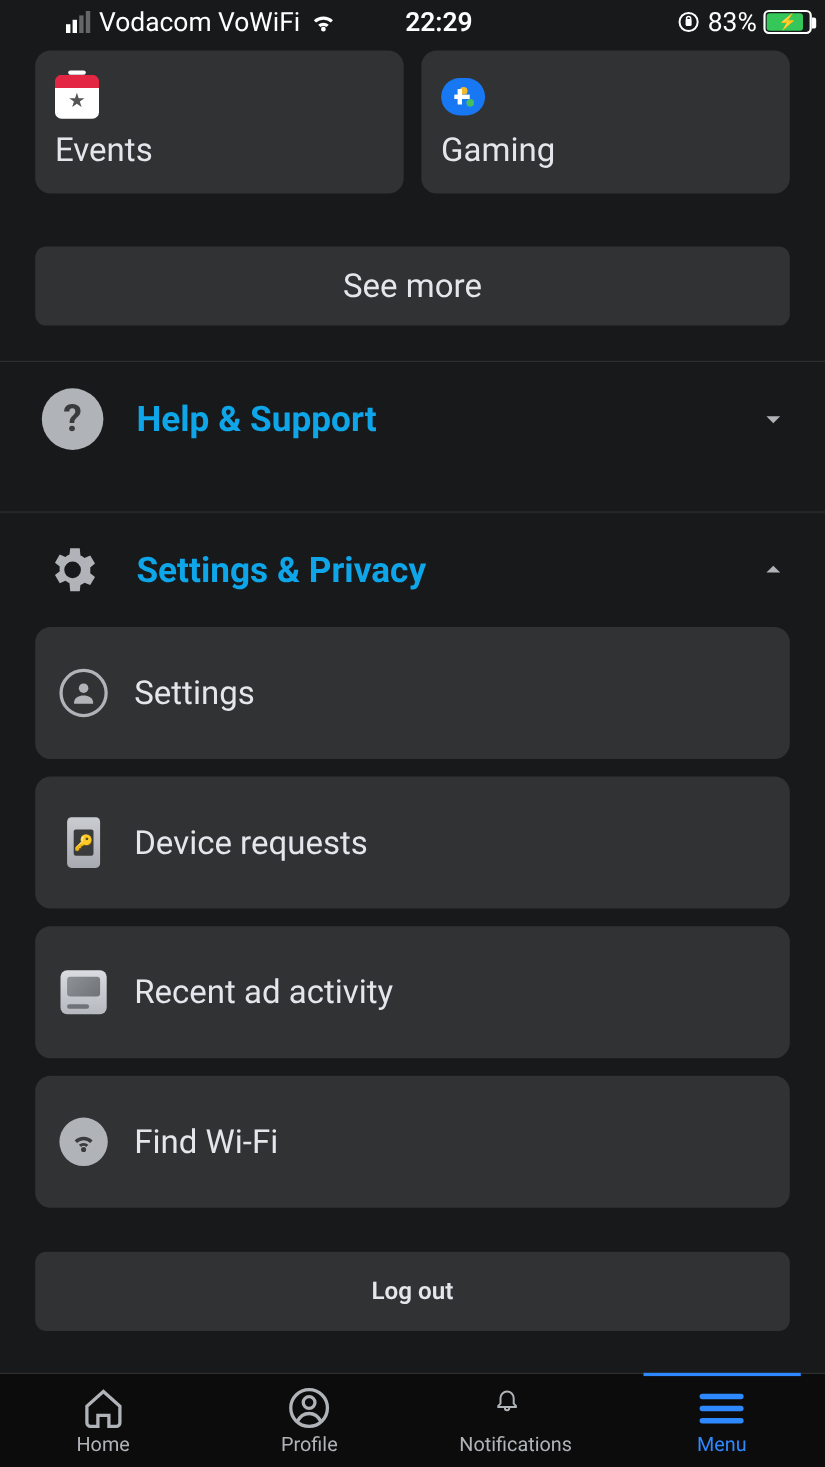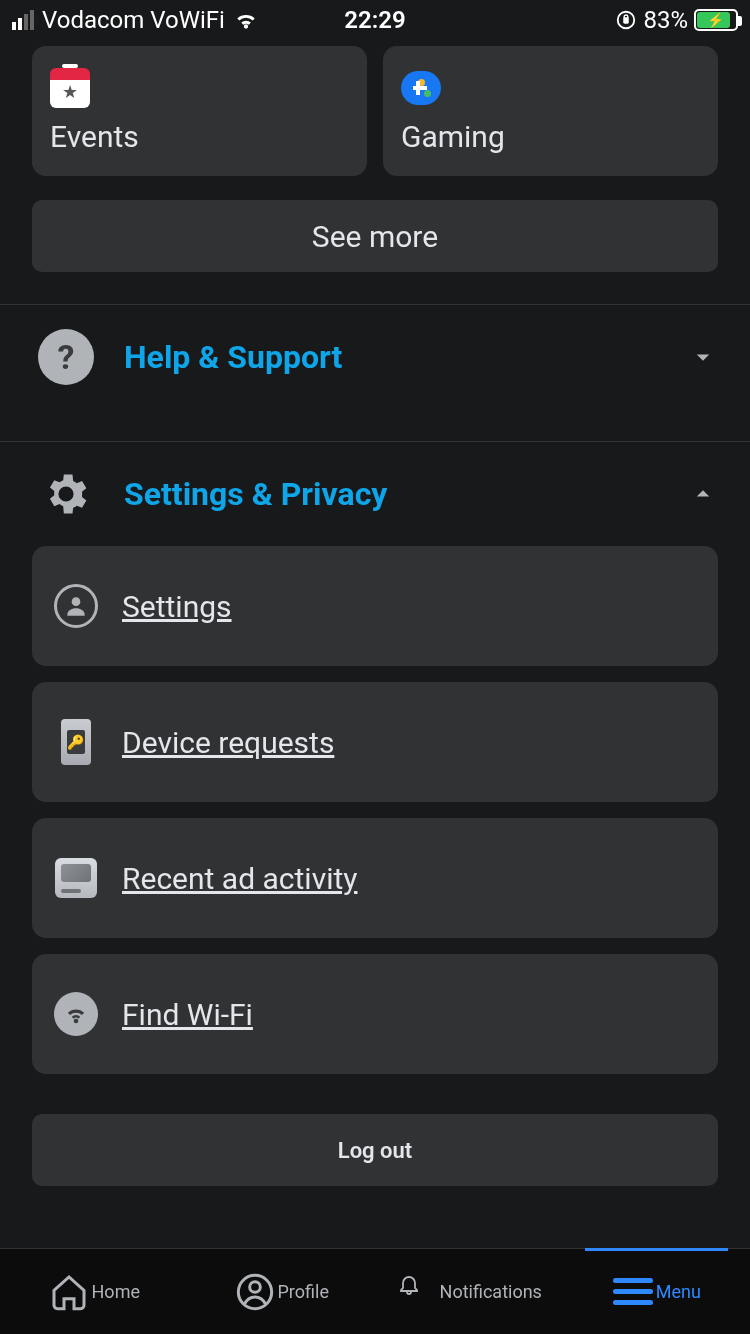--- a/index.html
+++ b/index.html
@@ -13,20 +13,21 @@
   }
   
   .status-bar {
     height: 40px;
     display: flex;
     align-items: center;
     padding: 12px 12px;
     font-size: 24px;
     color: #fff;
     position: relative;
+    margin-left: 48px;
   }
   .status-left { display: flex; align-items: center; gap: 8px; }
   .status-center { position: absolute; left: 50%; transform: translateX(-50%); font-weight: 600; }
   .status-right { margin-left: auto; display: flex; align-items: center; gap: 6px; text-align: right; }
   .signal-bars { display: inline-flex; align-items: flex-end; gap: 2px; }
   .bar { width: 4px; background: #666; }
   .bar.on { background: #fff; }
   .b1 { height: 8px; } .b2 { height: 12px; } .b3 { height: 16px; } .b4 { height: 20px; }
   .wifi-svg { width: 26px; height: 26px; }
   .lock-svg { width: 22px; height: 22px; }
@@ -85,21 +86,21 @@
     width: 4px; height: 14px; background: #fff;
   }
   .gaming-dot1, .gaming-dot2 {
     position: absolute; width: 7px; height: 7px; border-radius: 50%;
   }
   .gaming-dot1 { background: #f7b928; right: 16px; top: 8px; }
   .gaming-dot2 { background: #45bd62; right: 10px; bottom: 8px; }
   .shortcut-label { font-size: 30px; color: #e4e6eb; }
 
   .see-more {
-    margin: 24px 32px 0 32px;
+    margin: 48px 32px 0 32px;
     background: #303233;
     border-radius: 10px;
     height: 72px;
     display: flex; align-items: center; justify-content: center;
     font-size: 30px; color: #e4e6eb;
   }
 
   
   .section-divider { border-top: 1px solid #303233; margin-top: 32px; }
   .section-header {
@@ -120,21 +121,20 @@
   
   .submenu { padding: 0 32px; }
   .menu-item {
     background: #303233;
     border-radius: 14px;
     height: 120px;
     display: flex; align-items: center;
     padding: 0 22px;
     gap: 24px;
     margin-bottom: 16px;
-    text-decoration: underline;
   }
   .menu-item .mi-icon {
     width: 44px; height: 44px; display:flex; align-items:center; justify-content:center;
   }
   .menu-item .mi-label { font-size: 30px; color: #e4e6eb; }
   .settings-person {
     width: 44px; height: 44px; border-radius: 50%; border: 3px solid #b0b3b8;
     display:flex; align-items:center; justify-content:center;
   }
   .device-icon {
@@ -173,21 +173,21 @@
 
   
   .tab-bar {
     position: absolute; bottom: 0; left: 0; right: 0;
     height: 86px;
     background: #0c0c0c;
     border-top: 1px solid #333;
     display: flex;
   }
   .tab {
-    flex: 1; display:flex; flex-direction:row; align-items:center; justify-content:center;
+    flex: 1; display:flex; flex-direction:column; align-items:center; justify-content:center;
     gap: 2px; color: #b0b3b8; position:relative;
   }
   .tab.active { color: #2e89ff; }
   .tab.active::before {
     content:""; position:absolute; top:-1px; left:22px; right:22px; height:3px; background:#2e89ff;
   }
   .tab-label { font-size: 18px; }
   .tab-icon { width: 42px; height: 42px; display:flex; align-items:center; justify-content:center; }
   .hamburger { display:flex; flex-direction:column; gap:6px; }
   .hamburger span { width:40px; height:5px; background: currentColor; border-radius:3px; }

